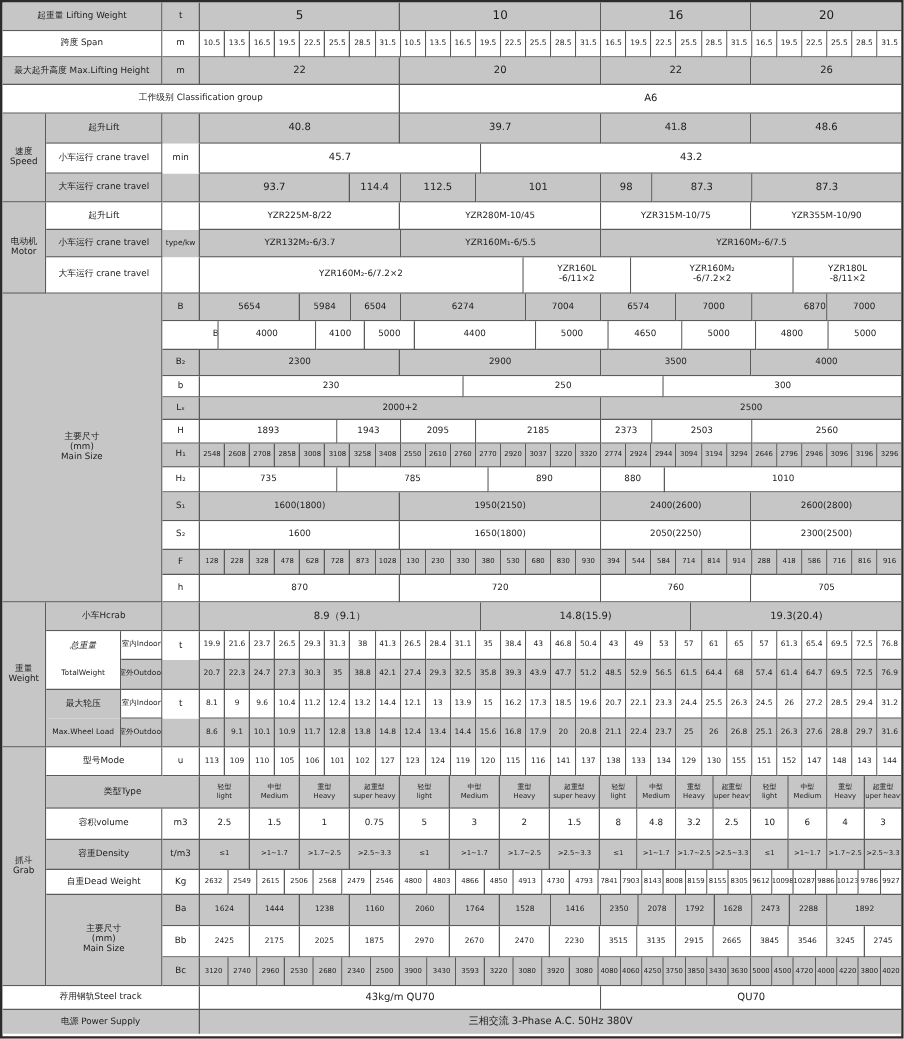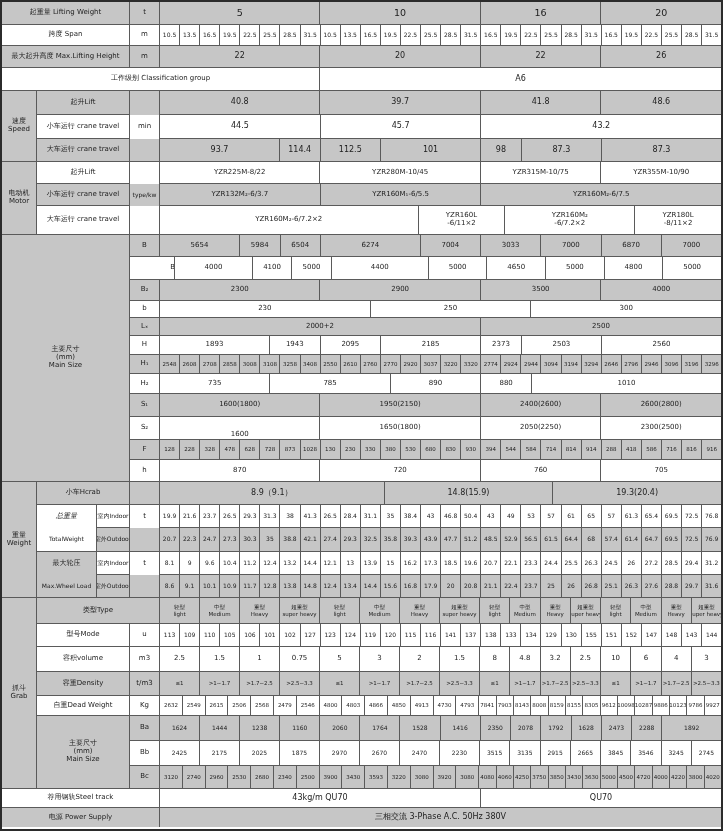--- a/index.html
+++ b/index.html
@@ -201,23 +201,20 @@
           </div>
         </div>
         <div class="trow" style="height: 24px;">
           <div class="cell" style="flex: 0 0 93px;">
             <div>小车运行 crane travel</div>
           </div>
           <div class="cell nb" style="flex: 0 0 30px;">
             <div>min</div>
           </div>
           <div class="cell t8" style="flex: 8 0 0px;">
-            <div>44.5</div>
-          </div>
-          <div class="cell t8" style="flex: 8 0 0px;">
             <div>45.7</div>
           </div>
           <div class="cell t8" style="flex: 12 0 0px;">
             <div>43.2</div>
           </div>
         </div>
         <div class="trow" style="height: 23px;">
           <div class="cell sh" style="flex: 0 0 93px;">
             <div>大车运行 crane travel</div>
           </div>
@@ -336,26 +333,26 @@
           <div class="cell sh" style="flex: 2 0 0px;">
             <div>6504</div>
           </div>
           <div class="cell sh" style="flex: 5 0 0px;">
             <div>6274</div>
           </div>
           <div class="cell sh" style="flex: 3 0 0px;">
             <div>7004</div>
           </div>
           <div class="cell sh" style="flex: 3 0 0px;">
-            <div>3033</div>
+            <div>6574</div>
           </div>
           <div class="cell sh" style="flex: 3 0 0px;">
             <div>7000</div>
           </div>
-          <div class="cell sh" style="flex: 3 0 0px;">
+          <div class="cell sh" style="flex: 3 0 0px; align-items: flex-end;">
             <div>6870</div>
           </div>
           <div class="cell sh" style="flex: 3 0 0px;">
             <div>7000</div>
           </div>
         </div>
         <div class="trow" style="height: 23px;">
           <div class="cell" style="flex: 0 0 30px; padding-left: 44px;">
             <div>B₁</div>
           </div>
@@ -578,21 +575,21 @@
             <div>2400(2600)</div>
           </div>
           <div class="cell sh" style="flex: 6 0 0px;">
             <div>2600(2800)</div>
           </div>
         </div>
         <div class="trow" style="height: 23px;">
           <div class="cell" style="flex: 0 0 30px;">
             <div>S₂</div>
           </div>
-          <div class="cell" style="flex: 8 0 0px; justify-content: flex-end;">
+          <div class="cell" style="flex: 8 0 0px;">
             <div>1600</div>
           </div>
           <div class="cell" style="flex: 8 0 0px;">
             <div>1650(1800)</div>
           </div>
           <div class="cell" style="flex: 6 0 0px;">
             <div>2050(2250)</div>
           </div>
           <div class="cell" style="flex: 6 0 0px;">
             <div>2300(2500)</div>
@@ -1110,20 +1107,112 @@
           </div>
         </div>
       </div>
     </div>
     <div class="tgroup">
       <div class="cell sh" style="flex: 0 0 35px;">
         <div>抓斗</div>
         <div>Grab</div>
       </div>
       <div class="gcol">
+        <div class="trow" style="height: 23px;">
+          <div class="cell" style="flex: 0 0 93px;">
+            <div>型号Mode</div>
+          </div>
+          <div class="cell" style="flex: 0 0 30px;">
+            <div>u</div>
+          </div>
+          <div class="cell t6" style="flex: 1 0 0px;">
+            <div>113</div>
+          </div>
+          <div class="cell t6" style="flex: 1 0 0px;">
+            <div>109</div>
+          </div>
+          <div class="cell t6" style="flex: 1 0 0px;">
+            <div>110</div>
+          </div>
+          <div class="cell t6" style="flex: 1 0 0px;">
+            <div>105</div>
+          </div>
+          <div class="cell t6" style="flex: 1 0 0px;">
+            <div>106</div>
+          </div>
+          <div class="cell t6" style="flex: 1 0 0px;">
+            <div>101</div>
+          </div>
+          <div class="cell t6" style="flex: 1 0 0px;">
+            <div>102</div>
+          </div>
+          <div class="cell t6" style="flex: 1 0 0px;">
+            <div>127</div>
+          </div>
+          <div class="cell t6" style="flex: 1 0 0px;">
+            <div>123</div>
+          </div>
+          <div class="cell t6" style="flex: 1 0 0px;">
+            <div>124</div>
+          </div>
+          <div class="cell t6" style="flex: 1 0 0px;">
+            <div>119</div>
+          </div>
+          <div class="cell t6" style="flex: 1 0 0px;">
+            <div>120</div>
+          </div>
+          <div class="cell t6" style="flex: 1 0 0px;">
+            <div>115</div>
+          </div>
+          <div class="cell t6" style="flex: 1 0 0px;">
+            <div>116</div>
+          </div>
+          <div class="cell t6" style="flex: 1 0 0px;">
+            <div>141</div>
+          </div>
+          <div class="cell t6" style="flex: 1 0 0px;">
+            <div>137</div>
+          </div>
+          <div class="cell t6" style="flex: 1 0 0px;">
+            <div>138</div>
+          </div>
+          <div class="cell t6" style="flex: 1 0 0px;">
+            <div>133</div>
+          </div>
+          <div class="cell t6" style="flex: 1 0 0px;">
+            <div>134</div>
+          </div>
+          <div class="cell t6" style="flex: 1 0 0px;">
+            <div>129</div>
+          </div>
+          <div class="cell t6" style="flex: 1 0 0px;">
+            <div>130</div>
+          </div>
+          <div class="cell t6" style="flex: 1 0 0px;">
+            <div>155</div>
+          </div>
+          <div class="cell t6" style="flex: 1 0 0px;">
+            <div>151</div>
+          </div>
+          <div class="cell t6" style="flex: 1 0 0px;">
+            <div>152</div>
+          </div>
+          <div class="cell t6" style="flex: 1 0 0px;">
+            <div>147</div>
+          </div>
+          <div class="cell t6" style="flex: 1 0 0px;">
+            <div>148</div>
+          </div>
+          <div class="cell t6" style="flex: 1 0 0px;">
+            <div>143</div>
+          </div>
+          <div class="cell t6" style="flex: 1 0 0px;">
+            <div>144</div>
+          </div>
+        </div>
         <div class="trow" style="height: 26px;">
           <div class="cell sh" style="flex: 0 0 123px;">
             <div>类型Type</div>
           </div>
           <div class="cell t5 sh" style="flex: 2 0 0px;">
             <div>轻型</div>
             <div>light</div>
           </div>
           <div class="cell t5 sh" style="flex: 2 0 0px;">
             <div>中型</div>
@@ -1177,112 +1266,20 @@
             <div>中型</div>
             <div>Medium</div>
           </div>
           <div class="cell t5 sh" style="flex: 1.5 0 0px;">
             <div>重型</div>
             <div>Heavy</div>
           </div>
           <div class="cell t5 sh" style="flex: 1.5 0 0px;">
             <div>超重型</div>
             <div>super heavy</div>
-          </div>
-        </div>
-        <div class="trow" style="height: 23px;">
-          <div class="cell" style="flex: 0 0 93px;">
-            <div>型号Mode</div>
-          </div>
-          <div class="cell" style="flex: 0 0 30px;">
-            <div>u</div>
-          </div>
-          <div class="cell t6" style="flex: 1 0 0px;">
-            <div>113</div>
-          </div>
-          <div class="cell t6" style="flex: 1 0 0px;">
-            <div>109</div>
-          </div>
-          <div class="cell t6" style="flex: 1 0 0px;">
-            <div>110</div>
-          </div>
-          <div class="cell t6" style="flex: 1 0 0px;">
-            <div>105</div>
-          </div>
-          <div class="cell t6" style="flex: 1 0 0px;">
-            <div>106</div>
-          </div>
-          <div class="cell t6" style="flex: 1 0 0px;">
-            <div>101</div>
-          </div>
-          <div class="cell t6" style="flex: 1 0 0px;">
-            <div>102</div>
-          </div>
-          <div class="cell t6" style="flex: 1 0 0px;">
-            <div>127</div>
-          </div>
-          <div class="cell t6" style="flex: 1 0 0px;">
-            <div>123</div>
-          </div>
-          <div class="cell t6" style="flex: 1 0 0px;">
-            <div>124</div>
-          </div>
-          <div class="cell t6" style="flex: 1 0 0px;">
-            <div>119</div>
-          </div>
-          <div class="cell t6" style="flex: 1 0 0px;">
-            <div>120</div>
-          </div>
-          <div class="cell t6" style="flex: 1 0 0px;">
-            <div>115</div>
-          </div>
-          <div class="cell t6" style="flex: 1 0 0px;">
-            <div>116</div>
-          </div>
-          <div class="cell t6" style="flex: 1 0 0px;">
-            <div>141</div>
-          </div>
-          <div class="cell t6" style="flex: 1 0 0px;">
-            <div>137</div>
-          </div>
-          <div class="cell t6" style="flex: 1 0 0px;">
-            <div>138</div>
-          </div>
-          <div class="cell t6" style="flex: 1 0 0px;">
-            <div>133</div>
-          </div>
-          <div class="cell t6" style="flex: 1 0 0px;">
-            <div>134</div>
-          </div>
-          <div class="cell t6" style="flex: 1 0 0px;">
-            <div>129</div>
-          </div>
-          <div class="cell t6" style="flex: 1 0 0px;">
-            <div>130</div>
-          </div>
-          <div class="cell t6" style="flex: 1 0 0px;">
-            <div>155</div>
-          </div>
-          <div class="cell t6" style="flex: 1 0 0px;">
-            <div>151</div>
-          </div>
-          <div class="cell t6" style="flex: 1 0 0px;">
-            <div>152</div>
-          </div>
-          <div class="cell t6" style="flex: 1 0 0px;">
-            <div>147</div>
-          </div>
-          <div class="cell t6" style="flex: 1 0 0px;">
-            <div>148</div>
-          </div>
-          <div class="cell t6" style="flex: 1 0 0px;">
-            <div>143</div>
-          </div>
-          <div class="cell t6" style="flex: 1 0 0px;">
-            <div>144</div>
           </div>
         </div>
         <div class="trow" style="height: 25px;">
           <div class="cell" style="flex: 0 0 93px;">
             <div>容积volume</div>
           </div>
           <div class="cell" style="flex: 0 0 30px;">
             <div>m3</div>
           </div>
           <div class="cell" style="flex: 2 0 0px;">

